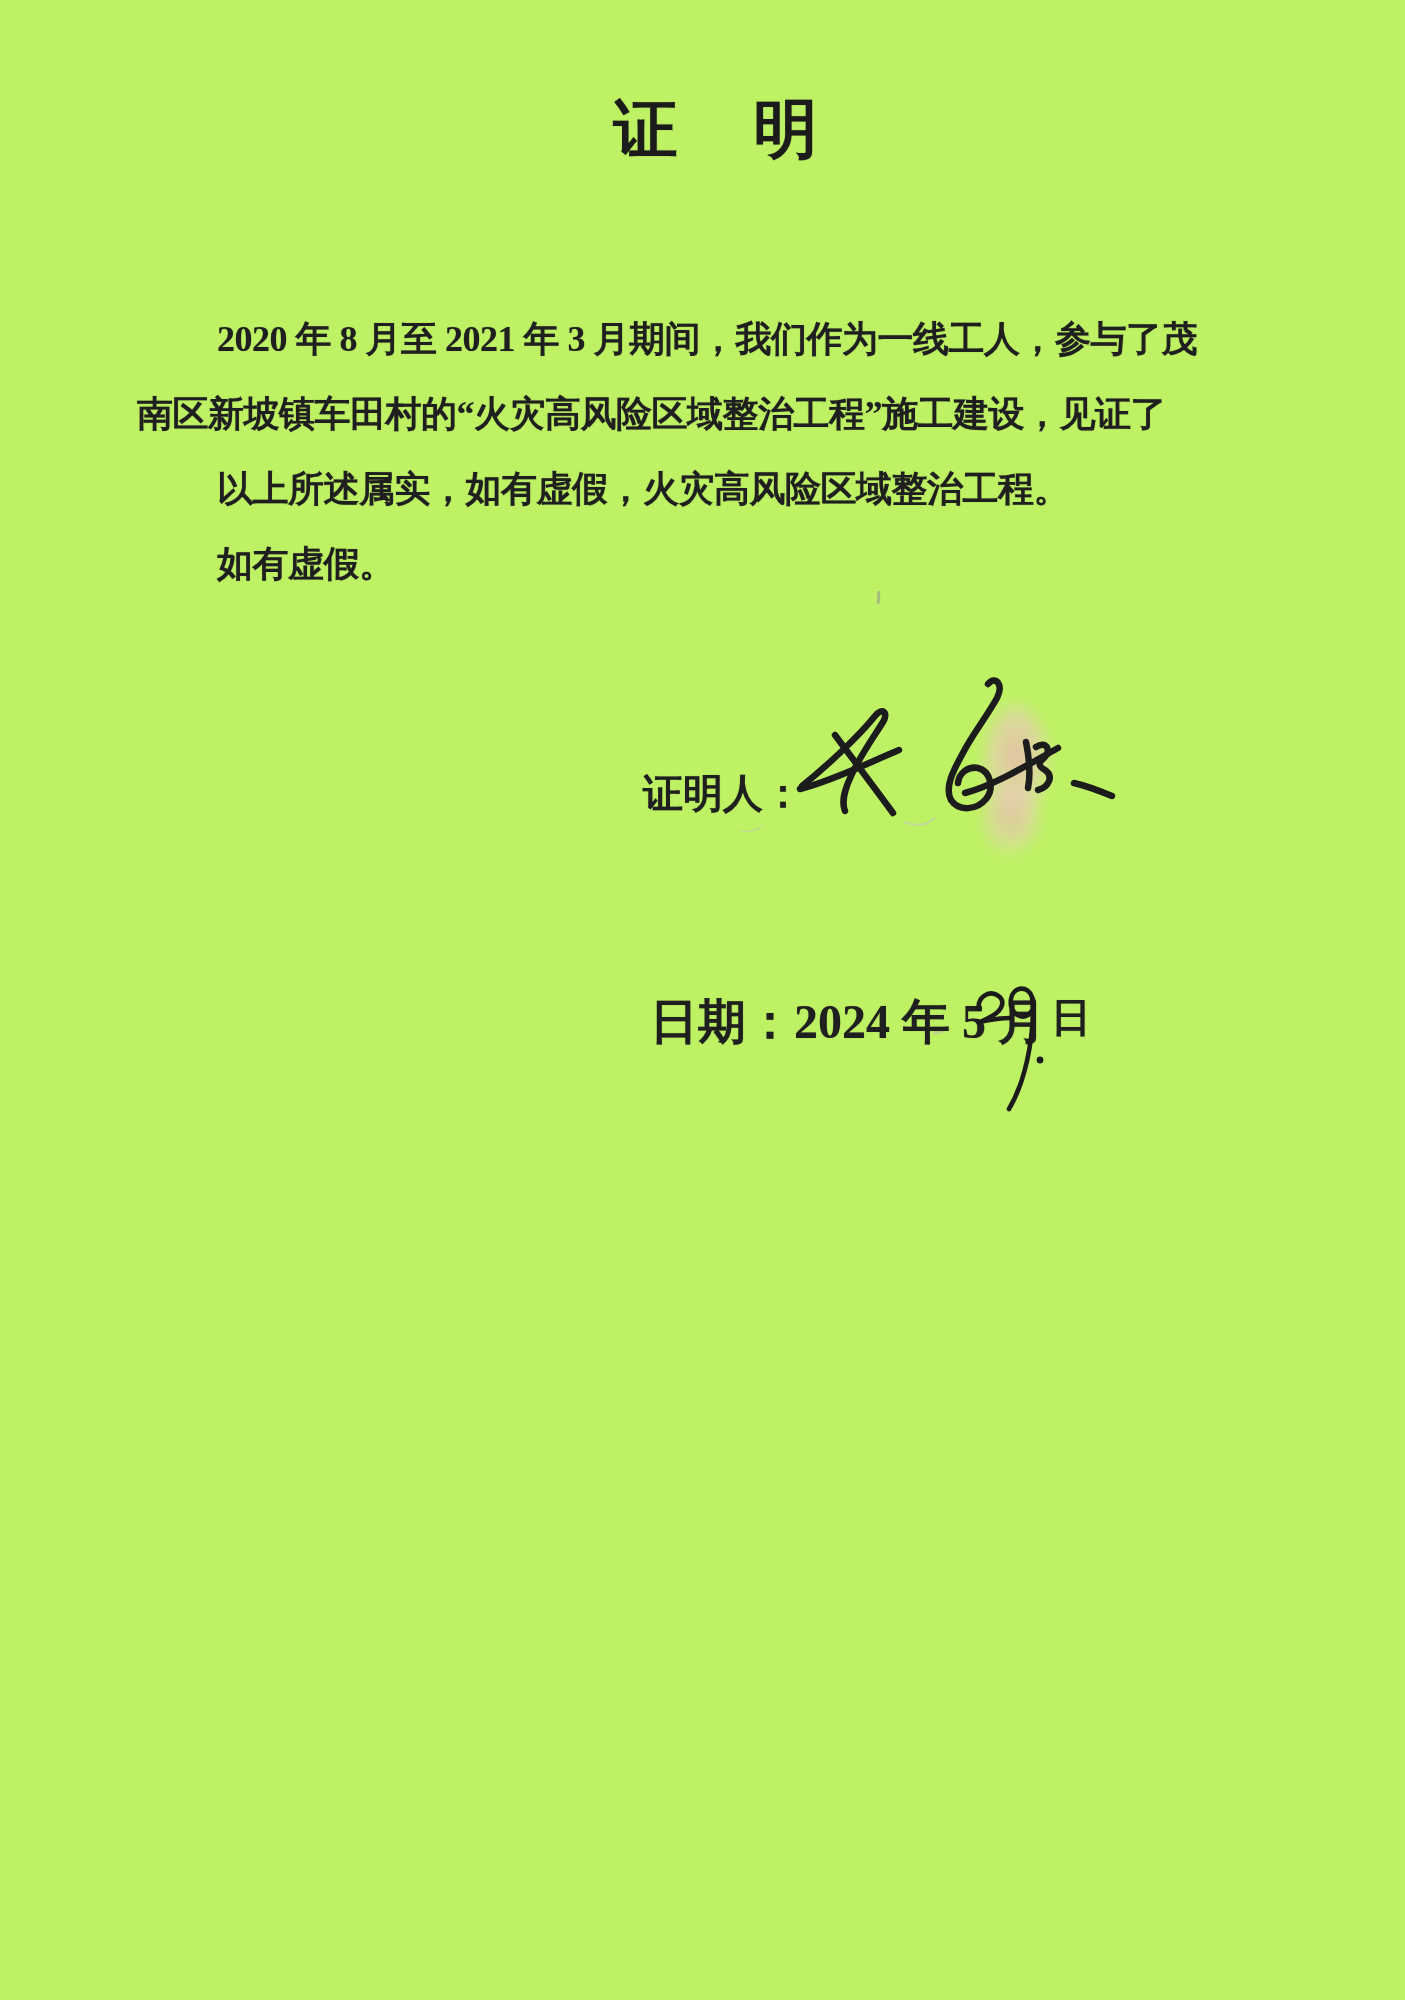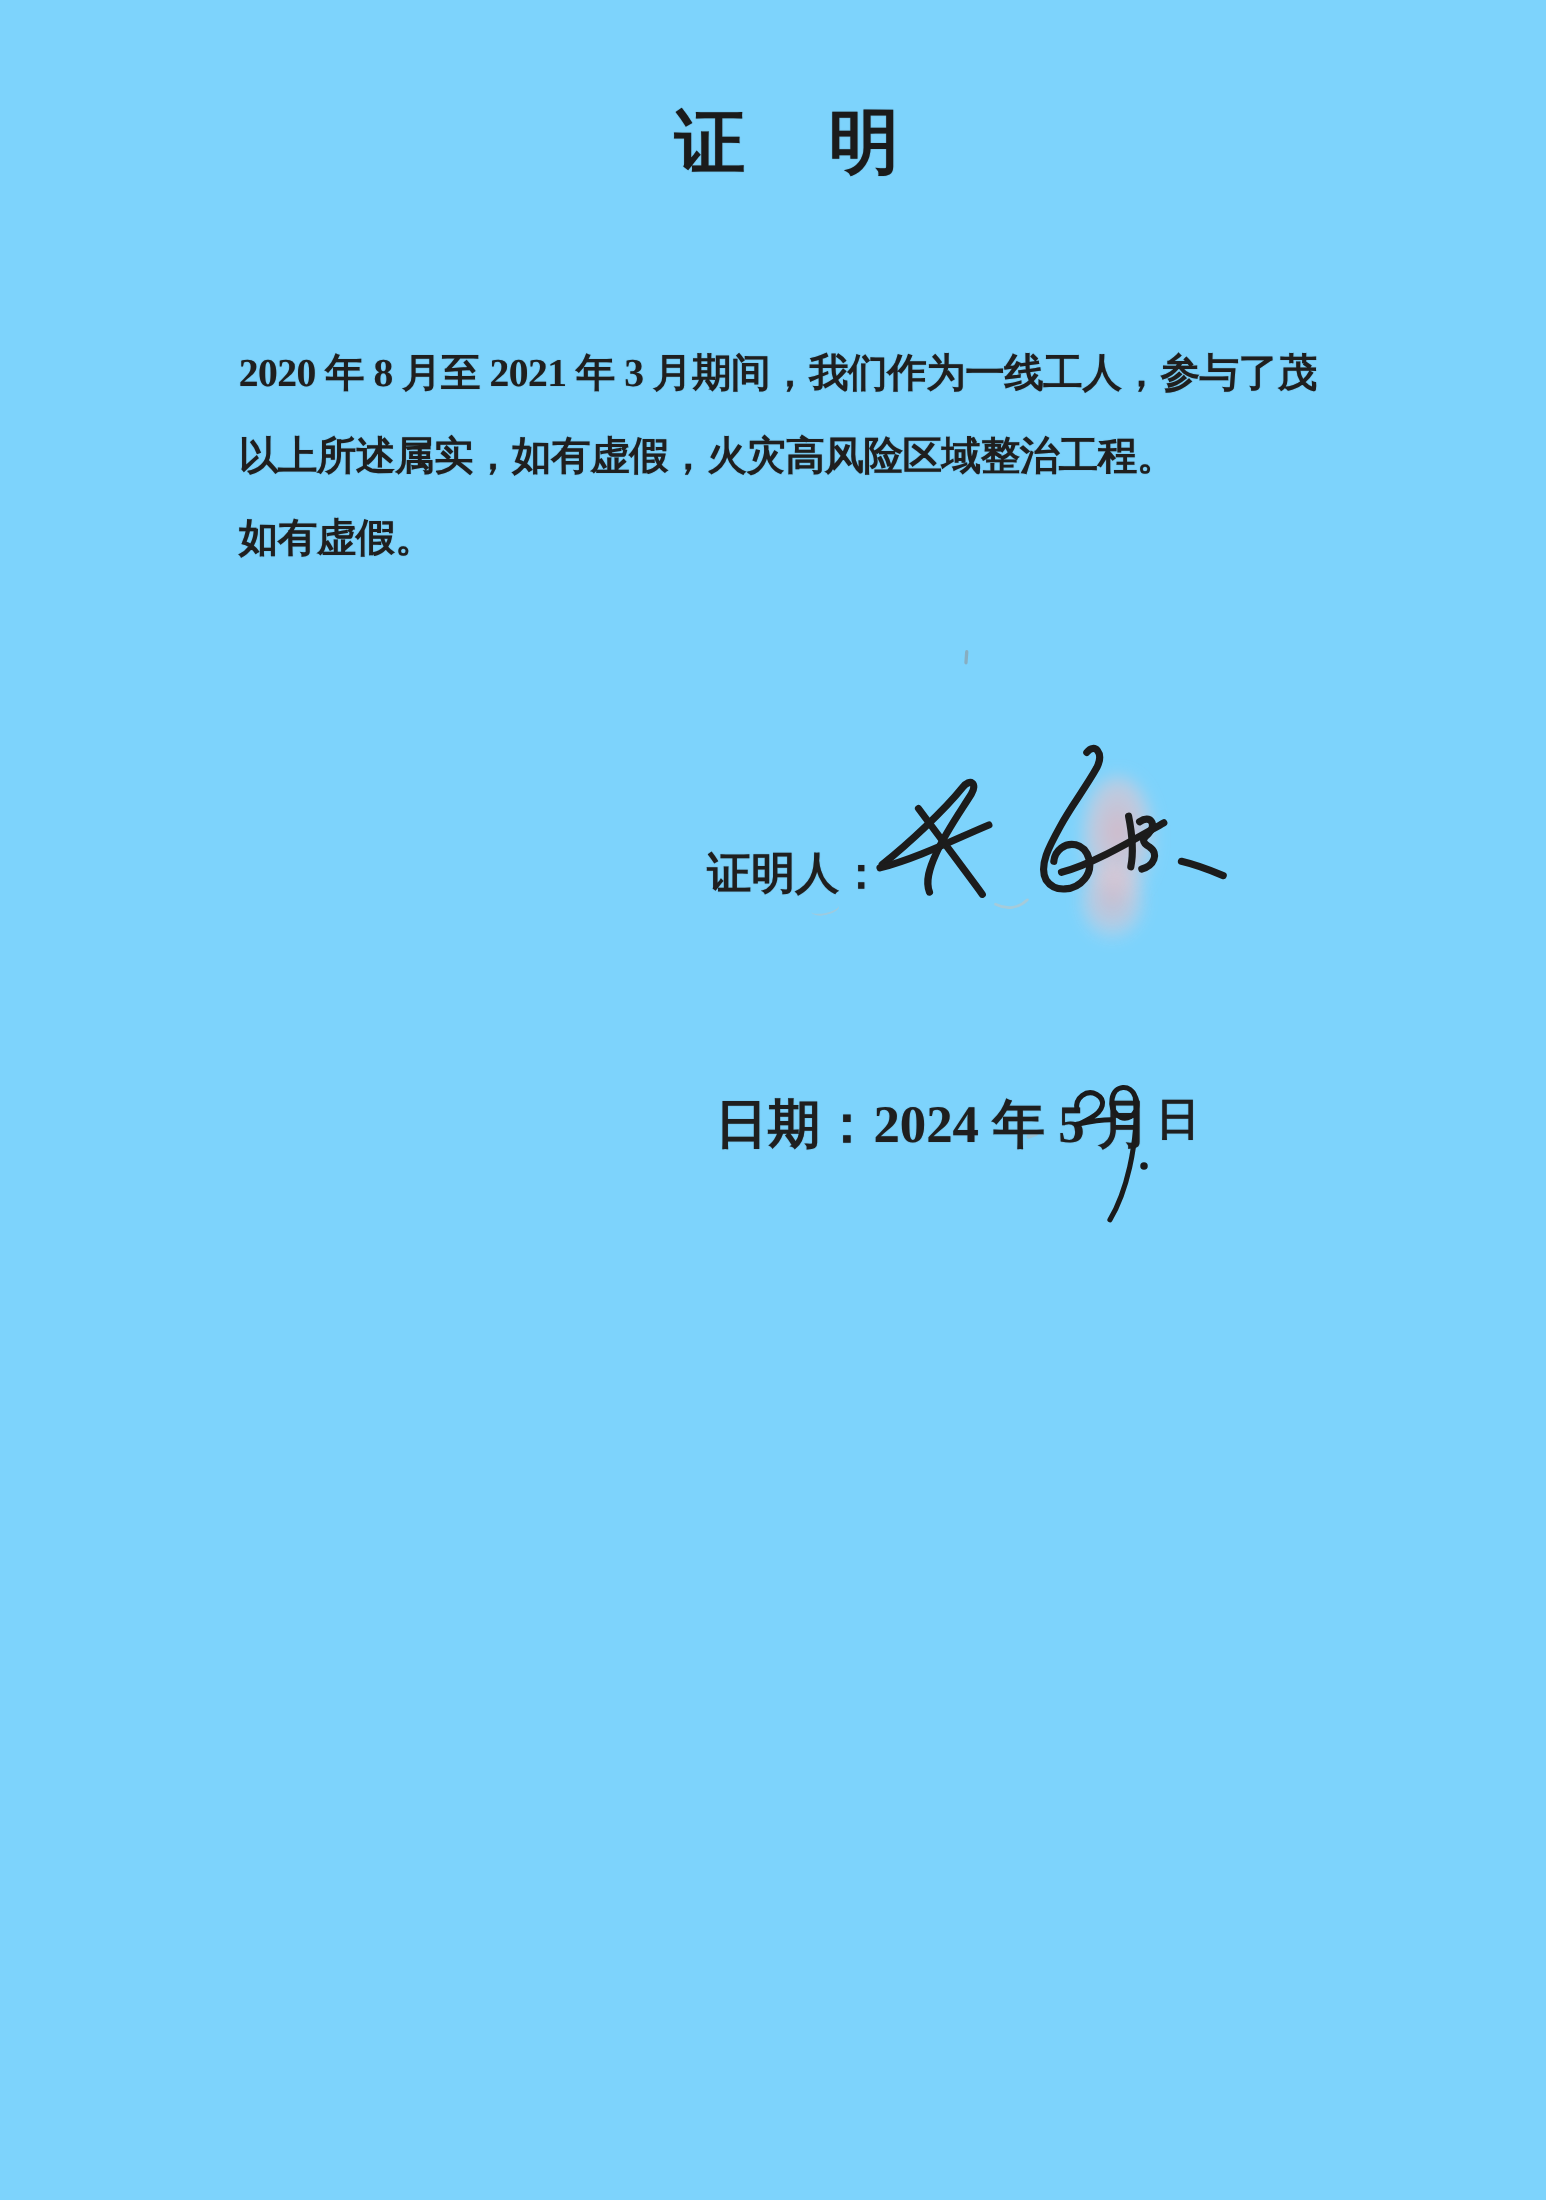--- a/index.html
+++ b/index.html
@@ -1,20 +1,20 @@
 <!DOCTYPE html>
 <html><head>
 <meta charset="utf-8">
 <style>
   html,body{margin:0;padding:0;background:#e9e9e7;}
   .page{
     position:relative;
     width:1405px;height:2000px;
     margin:0 auto;
-    background:#7dd3fc;
+    background:#bef264;
     overflow:hidden;
     font-family:"Liberation Serif","DejaVu Serif",serif;
     color:#1f1f1f;
   }
   .doc-title{
     position:absolute;
     top:86px;left:0;width:100%;
     box-sizing:border-box;
     padding-left:32px;            
     text-align:center;
@@ -103,20 +103,21 @@
 </style>
 </head>
 <body>
 
 <div class="page">
 
   <div class="doc-title">证　明</div>
 
   <div class="body-text">
     <div class="body-line indent">2020 年 8 月至 2021 年 3 月期间，我们作为一线工人，参与了茂</div>
+    <div class="body-line">南区新坡镇车田村的“火灾高风险区域整治工程”施工建设，见证了</div>
     <div class="body-line indent">以上所述属实，如有虚假，火灾高风险区域整治工程。</div>
     <div class="body-line indent">如有虚假。</div>
   </div>
 
   <div class="scan-tick"></div>
   <div class="scan-wisp"></div>
   <div class="scan-speck"></div>
 
   <div class="signer-row">证明人：</div>
 

